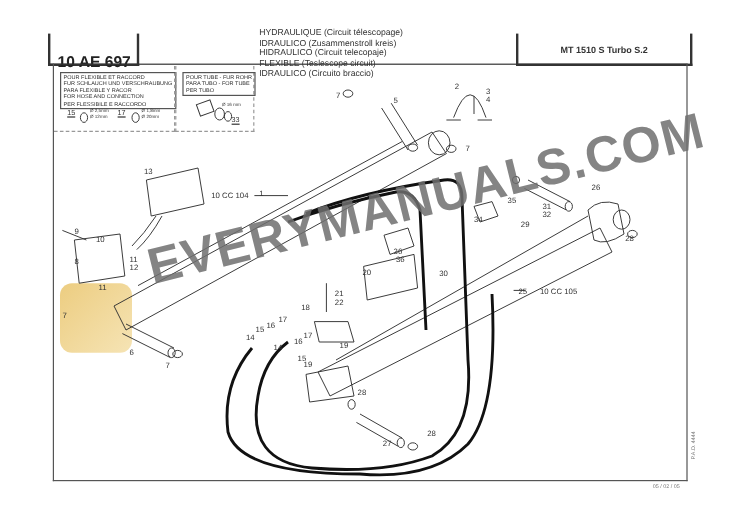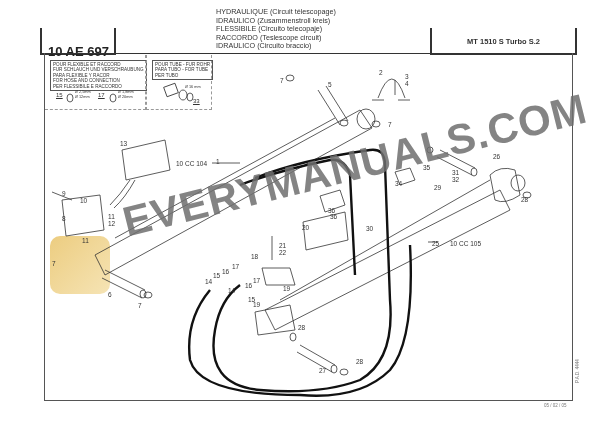--- a/index.html
+++ b/index.html
@@ -2,21 +2,21 @@
 <html><head>
 <meta charset="utf-8">
 <style>
   html,body{margin:0;padding:0;background:#fff;}
   body{width:612px;height:432px;position:relative;overflow:hidden;font-family:"Liberation Sans",sans-serif;color:#222;}
   .abs{position:absolute;}
   .ref-box{position:absolute;left:40px;top:28px;width:72px;height:25px;border-left:2px solid #333;border-right:2px solid #333;border-bottom:2px solid #333;}
   .ref-box span{position:absolute;left:6px;top:16px;font-weight:bold;font-size:13px;color:#222;}
   .model-box{position:absolute;left:430px;top:28px;width:143px;height:25px;border-left:2px solid #333;border-right:2px solid #333;border-bottom:2px solid #333;}
   .model-box span{position:absolute;left:0;right:0;top:9px;text-align:center;font-weight:bold;font-size:7.5px;color:#333;}
-  .title-lines{position:absolute;left:216px;top:8px;font-size:7.2px;line-height:8.5px;color:#333;}
+  .title-lines{position:absolute;left:216px;top:23px;font-size:7.2px;line-height:8.5px;color:#333;}
   .title-lines div{white-space:nowrap;}
   .topline{position:absolute;left:40px;top:53px;width:533px;height:1px;background:#333;}
   .frame-left{position:absolute;left:44px;top:53px;width:1px;height:348px;background:#555;}
   .frame-right{position:absolute;left:572px;top:53px;width:1px;height:348px;background:#555;}
   .frame-bottom{position:absolute;left:44px;top:400px;width:529px;height:1px;background:#555;}
   .inset{position:absolute;border:1px dashed #999;}
   .inset-text{position:absolute;border:1px solid #555;font-size:4.6px;line-height:5.4px;padding:1px 2px;color:#333;white-space:nowrap;}
   .lbl{position:absolute;font-size:6px;color:#333;white-space:nowrap;}
   .callout{position:absolute;font-size:6.5px;color:#333;white-space:nowrap;}
   .date{position:absolute;left:544px;top:403px;font-size:4.5px;color:#777;}
@@ -26,22 +26,22 @@
 </style>
 </head>
 <body>
 
 <div class="ref-box">
   <span>10 AE 697</span>
 </div>
 <div class="title-lines">
   <div>HYDRAULIQUE (Circuit télescopage)</div>
   <div>IDRAULICO (Zusammenstroll kreis)</div>
-  <div>FLESSIBILE (Circuito telecopaje)</div>
-  <div>RACCORDO (Teslescope circuit)</div>
+  <div>HIDRAULICO (Circuit telecopaje)</div>
+  <div>FLEXIBLE (Teslescope circuit)</div>
   <div>IDRAULICO (Circuito braccio)</div>
 </div>
 <div class="model-box">
   <span>MT 1510 S Turbo S.2</span>
 </div>
 <div class="topline"></div>
 <div class="frame-left"></div>
 <div class="frame-right"></div>
 <div class="frame-bottom"></div>
 

